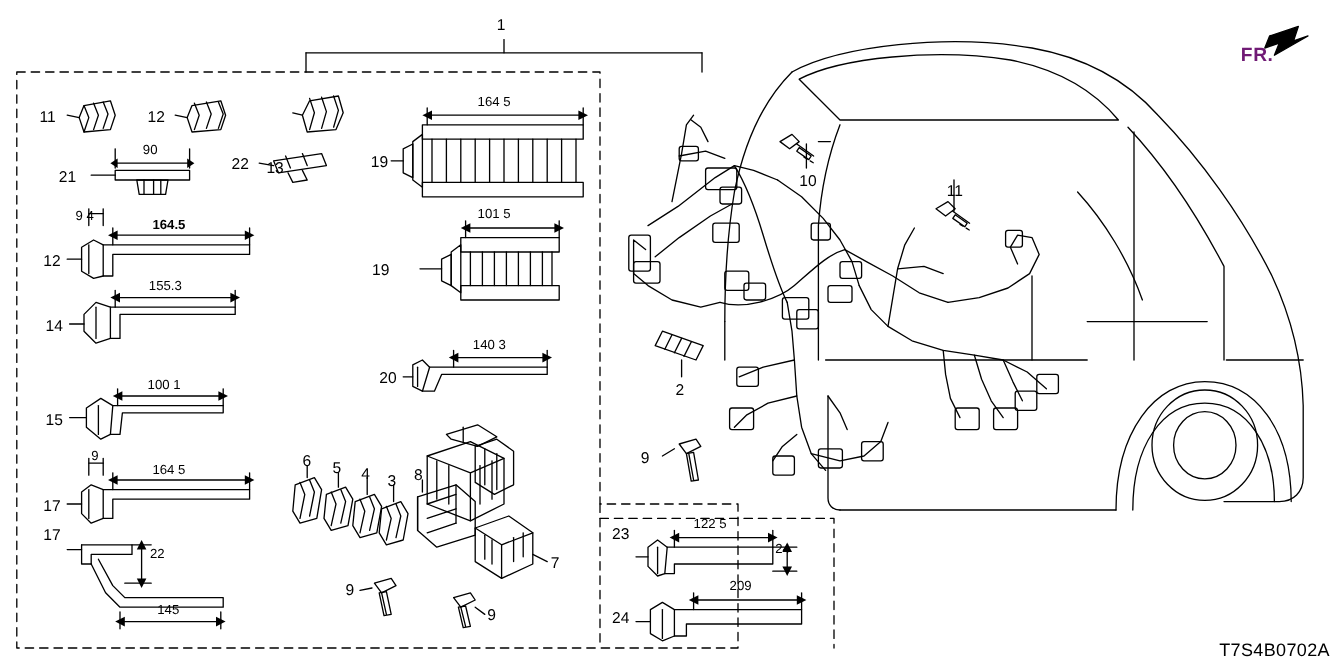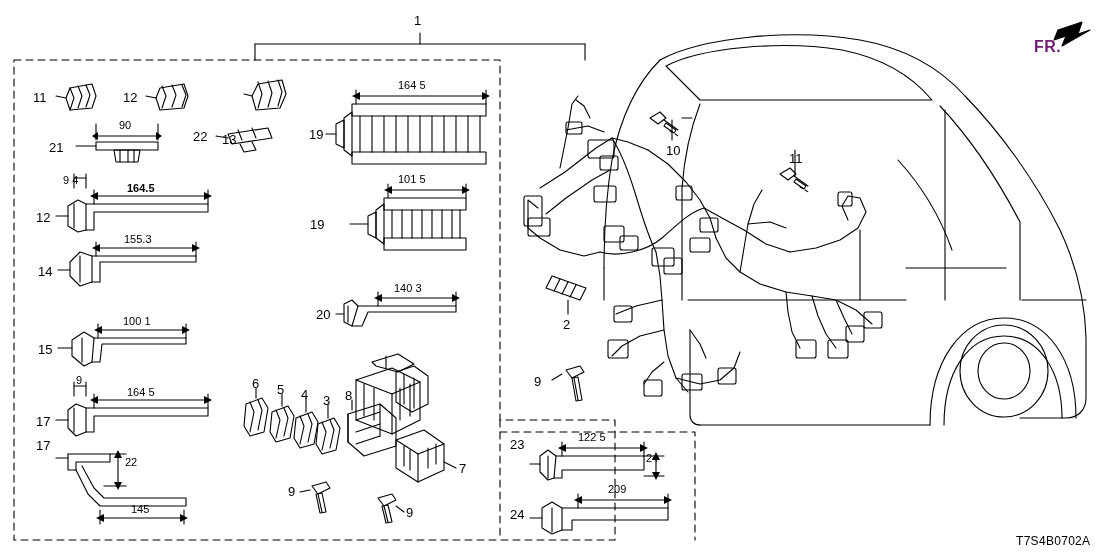--- a/index.html
+++ b/index.html
@@ -2,21 +2,21 @@
 <html><head>
 <meta charset="utf-8">
 <style>
   html,body{margin:0;padding:0;background:#ffffff;}
   body{width:1108px;height:554px;position:relative;overflow:hidden;
        font-family:"Liberation Sans",sans-serif;color:#000;}
   #stage{position:absolute;left:0;top:0;width:1108px;height:554px;}
   svg{position:absolute;left:0;top:0;}
   .lbl{position:absolute;font-size:13px;line-height:13px;color:#000;white-space:nowrap;}
   .dim{position:absolute;font-size:11px;line-height:11.5px;color:#000;white-space:nowrap;}
-  .code{position:absolute;font-size:12px;letter-spacing:.3px;color:#000;white-space:nowrap;}
+  .code{position:absolute;font-size:15px;letter-spacing:.3px;color:#000;white-space:nowrap;}
   .fr{position:absolute;font-size:16px;font-weight:bold;letter-spacing:.5px;color:#701a75;margin-left:12px;}
 </style>
 </head>
 <body>
 
 <div id="stage">
 
 <svg width="1108" height="554" viewBox="0 0 1108 554">
   <g fill="none" stroke="#000" stroke-width="1.1" stroke-linecap="round" stroke-linejoin="round">
 

